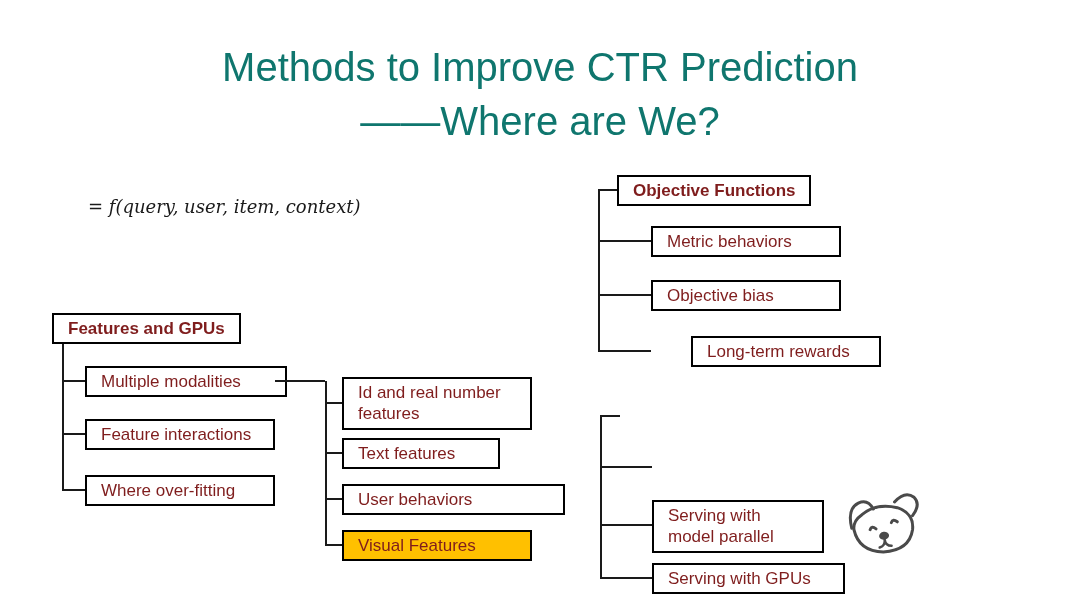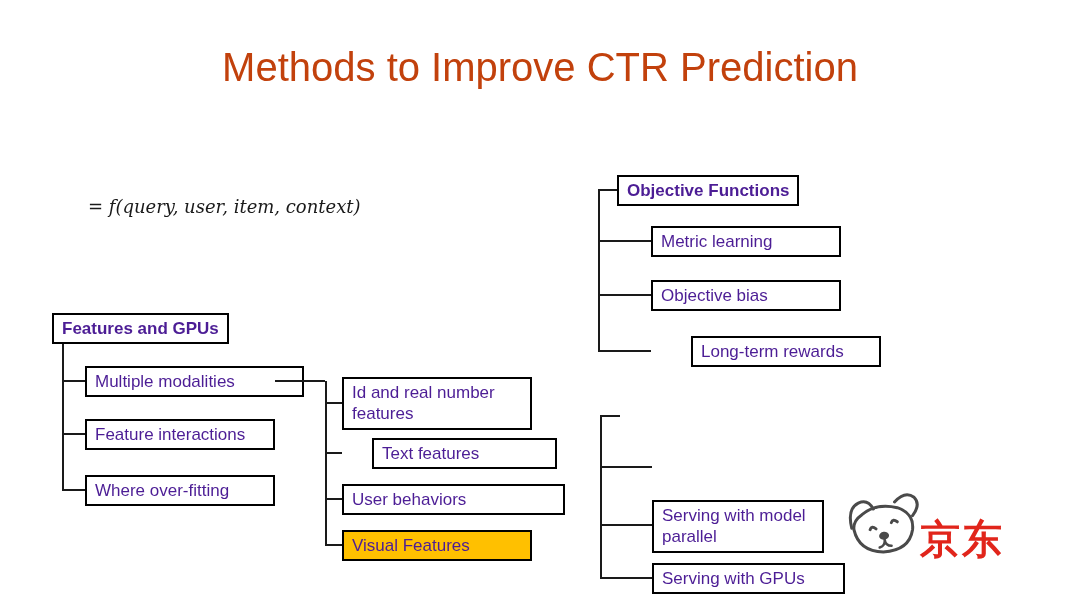--- a/index.html
+++ b/index.html
@@ -15,79 +15,80 @@
     color:#54565B; font-weight:400;
   }
   .formula {
     position:absolute; left:58px; top:194px;
     font-family:"DejaVu Serif", serif; font-style:italic;
     font-size:18px; color:#1a1a1a; line-height:1.45;
   }
   .formula .f2 { padding-left:30px; }
   .node {
     position:absolute; border:2px solid #000; background:#ffffff;
-    min-height:31px; padding:3px 8px;
+    min-height:31px; padding:3px 14px;
     display:flex; align-items:center;
-    font-size:17px; color:#4c1d95; line-height:1.25;
+    font-size:17px; color:#7f1d1d; line-height:1.25;
   }
   .node.root { font-weight:bold; white-space:nowrap; }
   .hline { position:absolute; height:0; border-top:2px solid #1a1a1a; }
   .vline { position:absolute; width:0;  border-left:2px solid #1a1a1a; }
   .mascot { position:absolute; left:836px; top:490px; transform:rotate(-8deg); }
   .logo-text {
     position:absolute; left:920px; top:512px;
     font-size:40px; font-weight:bold; color:#E1251B;
     font-family:"DejaVu Sans", sans-serif; letter-spacing:2px;
   }
 </style>
 </head>
 <body>
 
 <div class="slide">
 
-  <div class="title" style="color: #c2410c;">
+  <div class="title" style="color: #0f766e;">
     <div>Methods to Improve CTR Prediction</div>
+    <div>——Where are We?</div>
   </div>
 
   <div class="formula">
     <div class="f2">= f(query, user, item, context)</div>
   </div>
 
   <div class="node root" style="left:52px; top:313px;">Features and GPUs</div>
 
   <div class="vline" style="left:62px; top:344px; height:147px;"></div>
   <div class="hline" style="left:62px; top:380px; width:23px;"></div>
   <div class="hline" style="left:62px; top:433px; width:23px;"></div>
   <div class="hline" style="left:62px; top:489px; width:23px;"></div>
 
-  <div class="node" style="left:85px; top:366px; width:219px;">Multiple modalities</div>
+  <div class="node" style="left:85px; top:366px; width:202px;">Multiple modalities</div>
   <div class="node" style="left:85px; top:419px; width:190px;">Feature interactions</div>
   <div class="node" style="left:85px; top:475px; width:190px;">Where over-fitting</div>
 
   <div class="hline" style="left:275px; top:380px; width:50px;"></div>
   <div class="vline" style="left:325px; top:381px; height:164px;"></div>
   <div class="hline" style="left:325px; top:402px; width:17px;"></div>
   <div class="hline" style="left:325px; top:452px; width:17px;"></div>
   <div class="hline" style="left:325px; top:498px; width:17px;"></div>
   <div class="hline" style="left:325px; top:544px; width:17px;"></div>
 
   <div class="node" style="left:342px; top:377px; width:190px;">Id and real number features</div>
-  <div class="node" style="left:342px; top:438px; width:185px;margin-left:30px;">Text features</div>
+  <div class="node" style="left:342px; top:438px; width:158px;">Text features</div>
   <div class="node" style="left:342px; top:484px; width:223px;">User behaviors</div>
   <div class="node" style="left: 342px; top: 530px; width: 190px; background: rgb(255, 192, 0);">Visual Features</div>
 
   <div class="node root" style="left:617px; top:175px;">Objective Functions</div>
 
   <div class="hline" style="left:598px; top:189px; width:19px;"></div>
   <div class="vline" style="left:598px; top:190px; height:162px;"></div>
   <div class="hline" style="left:598px; top:240px; width:53px;"></div>
   <div class="hline" style="left:598px; top:294px; width:53px;"></div>
   <div class="hline" style="left:598px; top:350px; width:53px;"></div>
 
-  <div class="node" style="left:651px; top:226px; width:190px;">Metric learning</div>
+  <div class="node" style="left:651px; top:226px; width:190px;">Metric behaviors</div>
   <div class="node" style="left:651px; top:280px; width:190px;">Objective bias</div>
   <div class="node" style="left:651px; top:336px; width:190px;margin-left:40px;">Long-term rewards</div>
 
 
   <div class="hline" style="left:600px; top:415px; width:20px;"></div>
   <div class="vline" style="left:600px; top:416px; height:163px;"></div>
   <div class="hline" style="left:600px; top:466px; width:52px;"></div>
   <div class="hline" style="left:600px; top:524px; width:52px;"></div>
   <div class="hline" style="left:600px; top:577px; width:52px;"></div>
 
@@ -100,15 +101,14 @@
         <path d="M16 34 Q14 14 26 10 Q36 7 40 18"></path>
         <path d="M62 14 Q74 4 82 12 Q88 20 78 30"></path>
         <path d="M18 36 Q20 58 44 62 Q70 64 76 44 Q80 28 64 20 Q44 12 28 22 Q18 27 18 36"></path>
         <path d="M34 38 q2 -4 6 0"></path>
         <path d="M56 34 q2 -4 6 0"></path>
         <path d="M47 50 q0 6 -6 7 M47 50 q0 6 6 7" stroke-width="2.5"></path>
       </g>
       <ellipse cx="47" cy="46" rx="5" ry="4" fill="#4a4a4a"></ellipse>
     </svg>
   </div>
-  <div class="logo-text" style="color: rgb(225, 37, 27);">京东</div>
 
 </div>
 
 </body></html>

